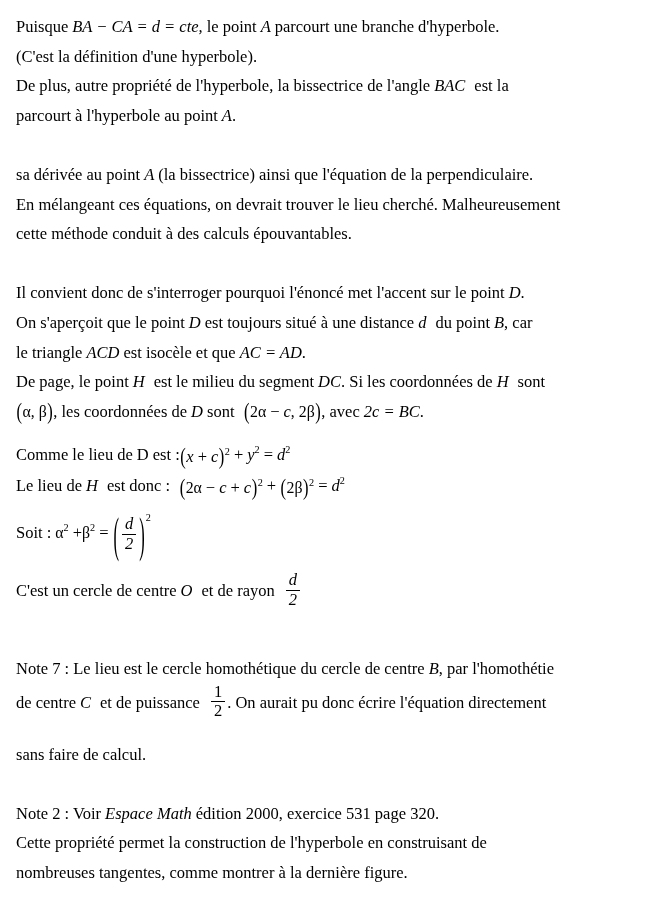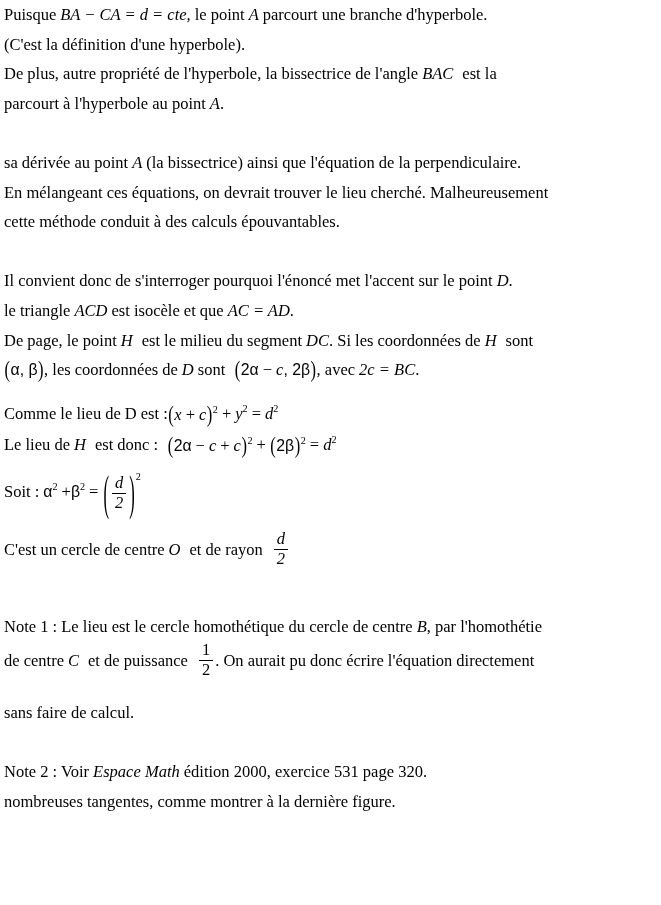--- a/index.html
+++ b/index.html
@@ -12,21 +12,21 @@
     height: 905px;
     font-family: "Liberation Serif", "DejaVu Serif", serif;
     font-size: 16.5px;
     color: #000000;
     overflow: hidden;
   }
   .page {
     position: relative;
     width: 661px;
     height: 905px;
-    padding: 0;
+    padding: 12px;
     box-sizing: border-box;
   }
   .block {
     margin: 0;
     padding: 0 0 0 4px;
   }
   .line {
     line-height: 29.6px;
     height: 29.6px;
     white-space: nowrap;
@@ -99,21 +99,21 @@
     white-space: nowrap;
   }
   .exp-out {
     font-size: 0.62em;
     font-style: normal;
     vertical-align: 1.9em;
     line-height: 0;
   }
   .greek {
     font-style: normal;
-    font-family: Liberation Sans, sans-serif;
+    font-family: Liberation Serif, serif;
     font-size: 0.96em;
   }
   .sp {
     display: inline-block;
     width: 4px;
   }
   .sp-w {
     display: inline-block;
     width: 9px;
   }
@@ -141,20 +141,21 @@
 
     <span class="line">En mélangeant ces équations, on devrait trouver le lieu cherché. Malheureusement</span>
     <span class="line">cette méthode conduit à des calculs épouvantables.</span>
   </div>
 
   <span class="gap"></span>
 
   <div class="block">
     <span class="line"><span>Il convient donc de s'interroger pourquoi l'énoncé met l'accent sur le point</span><span class="sp"></span><i>D</i><span>.</span></span>
 
+    <span class="line"><span>On s'aperçoit que le point</span><span class="sp"></span><i>D</i><span class="sp"></span><span>est toujours situé à une distance</span><span class="sp"></span><i>d</i><span class="sp-w"></span><span>du point</span><span class="sp"></span><i>B</i><span>, car</span></span>
 
     <span class="line"><span>le triangle</span><span class="sp"></span><i>ACD</i><span class="sp"></span><span>est isocèle et que</span><span class="sp"></span><i>AC = AD</i><span>.</span></span>
 
     <span class="line"><span>De page, le point</span><span class="sp"></span><i>H</i><span class="sp-w"></span><span>est le milieu du segment</span><span class="sp"></span><i>DC</i><span>. Si les coordonnées de</span><span class="sp"></span><i>H</i><span class="sp-w"></span><span>sont</span></span>
 
     <span class="line"><span class="paren">(</span><span class="greek">α, β</span><span class="paren">)</span><span>, les coordonnées de</span><span class="sp"></span><i>D</i><span class="sp"></span><span>sont</span><span class="sp-w"></span><span class="paren">(</span><span class="greek">2α</span><span class="sp"></span><span>−</span><span class="sp"></span><i>c</i><span class="greek">, 2β</span><span class="paren">)</span><span>, avec</span><span class="sp"></span><i>2c = BC</i><span>.</span></span>
   </div>
 
   <span class="gap-small"></span>
 
@@ -167,28 +168,29 @@
     <span class="gap-small"></span>
 
     <span class="line-tall" style="height:56px;"><span>Soit :</span><span class="sp"></span><span class="greek">α</span><sup>2</sup><span class="sp"></span><span>+</span><span class="greek">β</span><sup>2</sup><span class="sp"></span><span>=</span><span class="sp"></span><span class="grp"><span class="paren-big">(</span><span class="frac"><span class="num">d</span><span class="den">2</span></span><span class="paren-big">)</span><span class="exp-out">2</span></span></span>
 
     <span class="line-tall" style="height:52px;"><span>C'est un cercle de centre</span><span class="sp"></span><i>O</i><span class="sp-w"></span><span>et de rayon</span><span class="sp-w"></span><span class="frac"><span class="num">d</span><span class="den">2</span></span></span>
   </div>
 
   <span class="gap"></span>
 
   <div class="block">
-    <span class="line"><span>Note 1 : Le lieu est le cercle homothétique du cercle de centre</span><span class="sp"></span><i>B</i><span>, par l'homothétie</span></span>
+    <span class="line"><span>Note 7 : Le lieu est le cercle homothétique du cercle de centre</span><span class="sp"></span><i>B</i><span>, par l'homothétie</span></span>
 
     <span class="line-tall" style="height:56px;"><span>de centre</span><span class="sp"></span><i>C</i><span class="sp-w"></span><span>et de puissance</span><span class="sp-w"></span><span class="frac frac-up"><span class="num">1</span><span class="den">2</span></span><span>. On aurait pu donc écrire l'équation directement</span></span>
 
     <span class="line">sans faire de calcul.</span>
   </div>
 
   <span class="gap"></span>
 
   <div class="block">
     <span class="line"><span>Note 2 : Voir</span><span class="sp"></span><i>Espace Math</i><span class="sp"></span><span>édition 2000, exercice 531 page 320.</span></span>
 
+    <span class="line">Cette propriété permet la construction de l'hyperbole en construisant de</span>
     <span class="line">nombreuses tangentes, comme montrer à la dernière figure.</span>
   </div>
 
 </div>
 
 </body></html>

